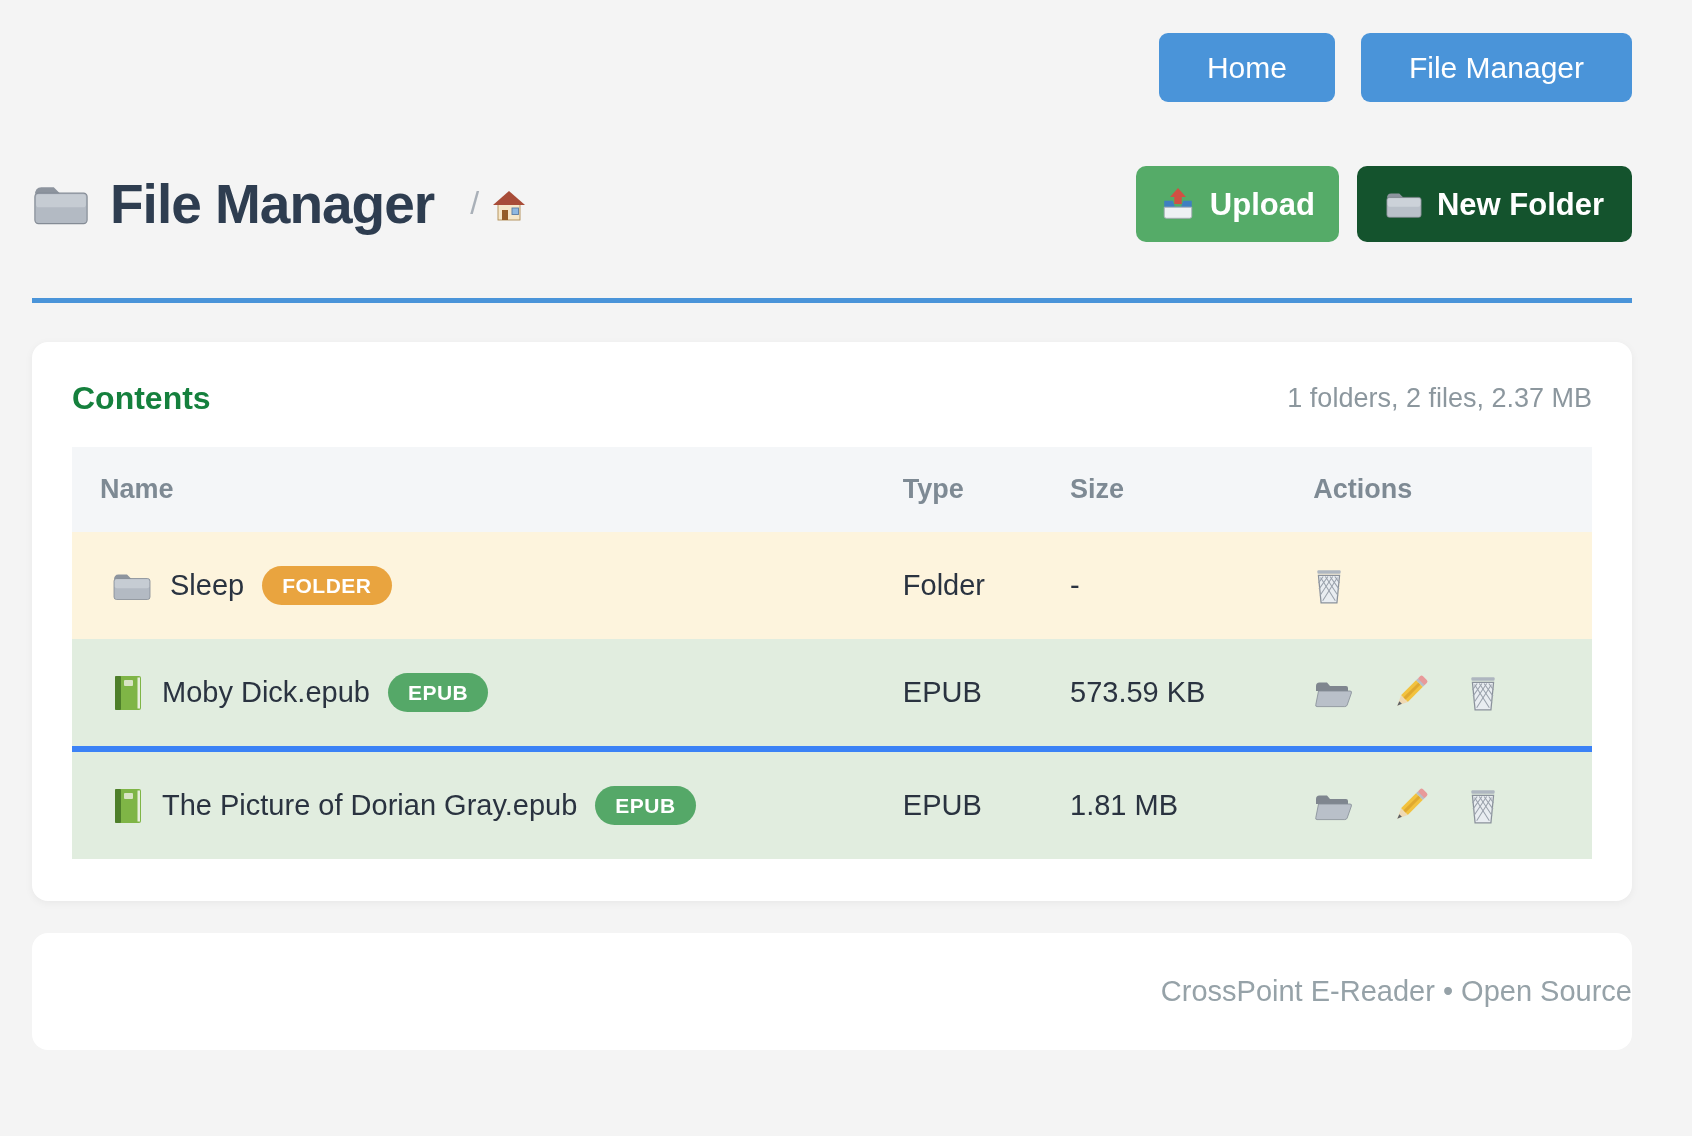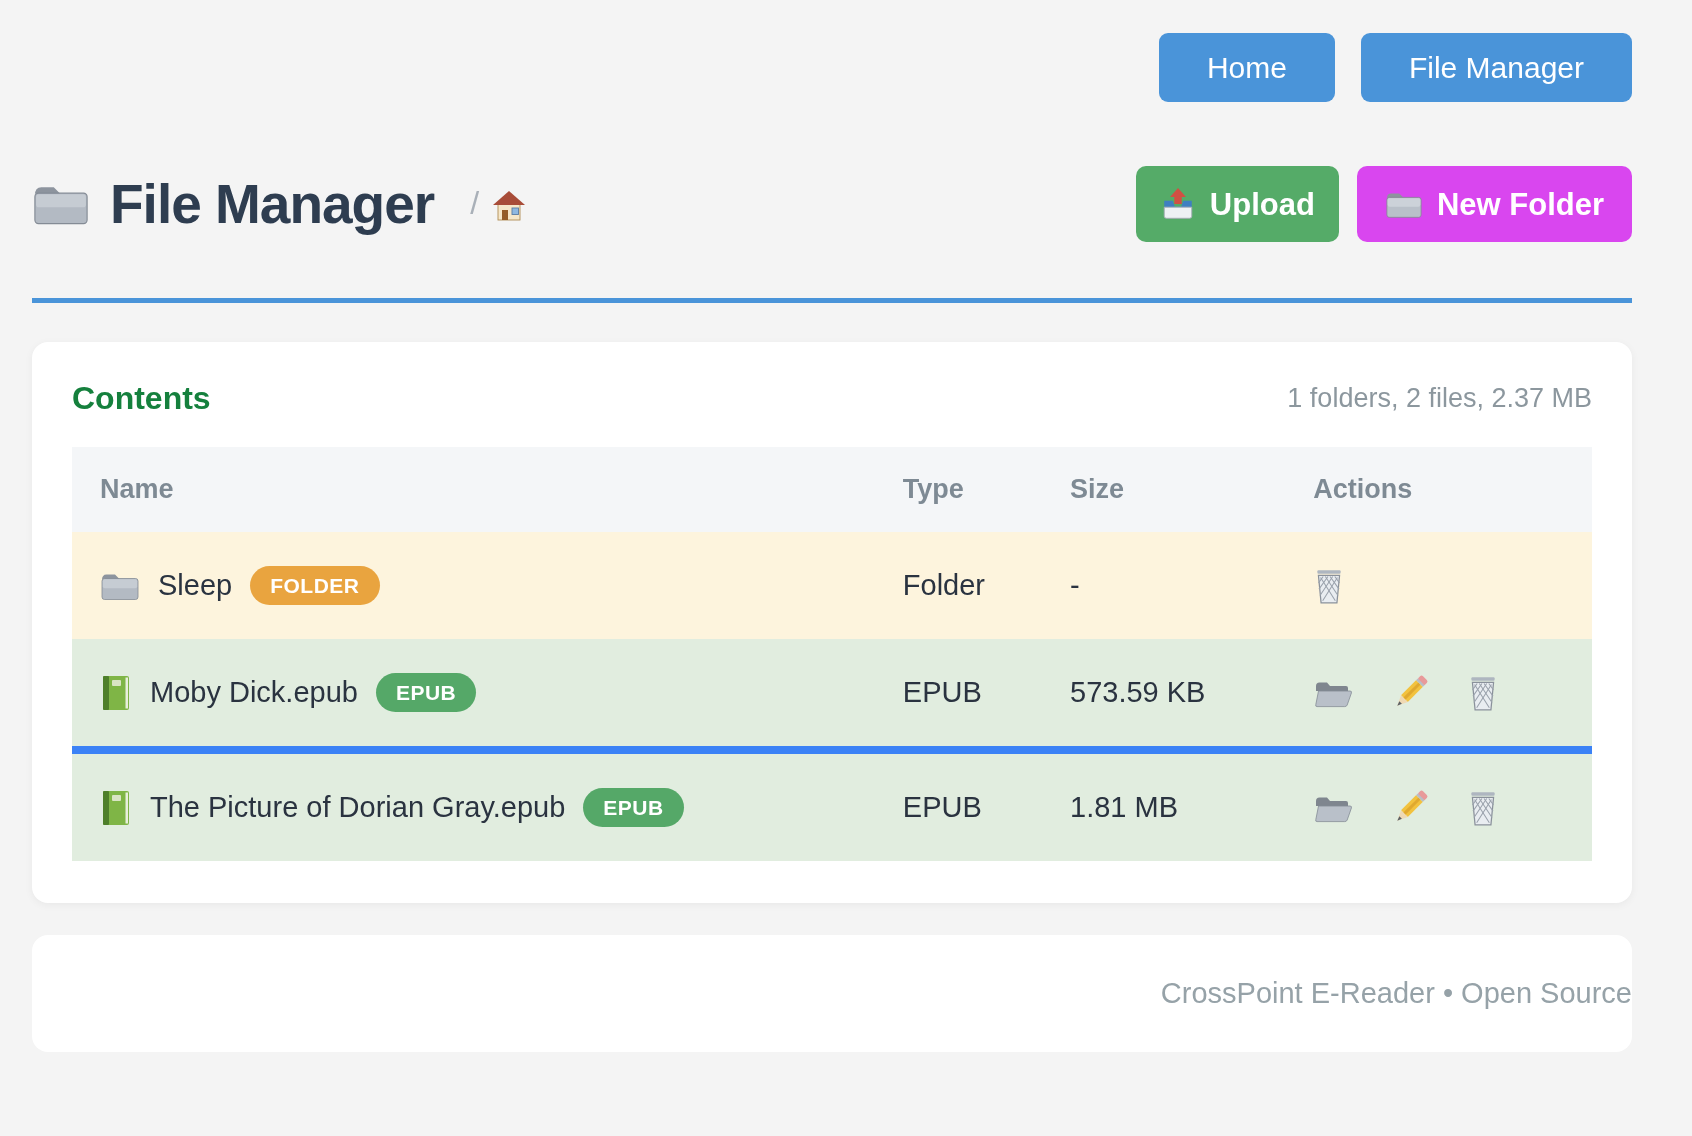--- a/index.html
+++ b/index.html
@@ -76,21 +76,21 @@
     font-size: 31px;
     font-weight: bold;
     color: #ffffff;
     border: none;
     border-radius: 10px;
     padding: 21px 24px;
     cursor: pointer;
     line-height: 1;
   }
   .btn-upload { background: #55ab68; }
-  .btn-new-folder { background: #d946ef; padding: 21px 28px; }
+  .btn-new-folder { background: #14532d; padding: 21px 28px; }
   .divider {
     margin-top: 56px;
     height: 5px;
     background: #4a94d9;
   }
   
   .card {
     margin-top: 39px;
     background: #ffffff;
     border-radius: 16px;
@@ -125,28 +125,28 @@
     font-weight: bold;
     color: #7e8a94;
     padding: 27px 10px;
   }
   .files-table th.col-name { width: 54%; padding-left: 28px; }
   .files-table th.col-type { width: 11%; }
   .files-table th.col-size { width: 16%; }
   .files-table th.col-actions { width: 19%; }
   .files-table tbody tr.row-folder { background: #fdf4dd; }
   .files-table tbody tr.row-file { background: #e1eddf; }
-  .files-table tbody tr.row-file + tr.row-file td { border-top: 8px solid #3b82f6; }
+  .files-table tbody tr.row-file + tr.row-file td { border-top: 6px solid #3b82f6; }
   .files-table tbody td {
     padding: 34px 10px;
     font-size: 29px;
     color: #2a3340;
     vertical-align: middle;
   }
-  .files-table td.cell-name { padding-left: 28px; }
+  .files-table td.cell-name { padding-left: 40px; }
   .name-wrap {
     display: flex;
     align-items: center;
     gap: 18px;
   }
   .file-name { color: #2a3340; }
   .badge {
     display: inline-block;
     font-size: 21px;
     font-weight: bold;

